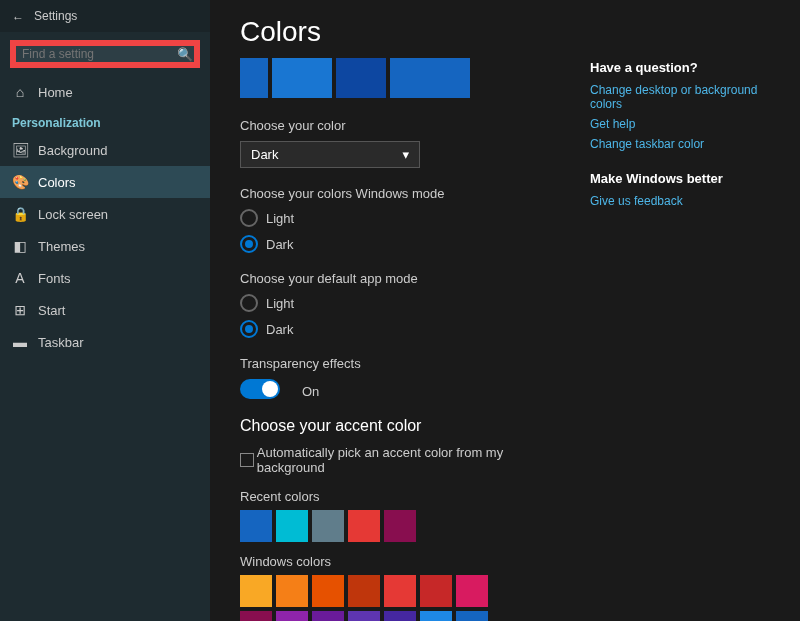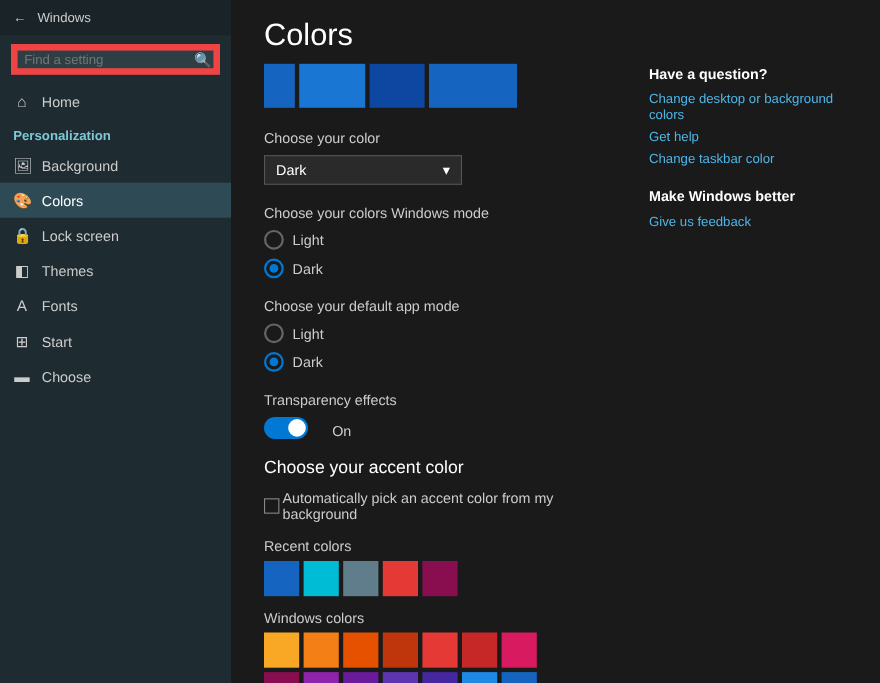--- a/index.html
+++ b/index.html
@@ -267,21 +267,21 @@
       margin-top: 20px;
       margin-bottom: 8px;
     }
   </style>
 </head>
 <body>
 
 <div class="sidebar">
   <div class="sidebar-titlebar">
     <span class="back-btn">←</span>
-    <span class="sidebar-title">Windows</span>
+    <span class="sidebar-title">Settings</span>
   </div>
 
   <div class="search-box">
     <input type="text" placeholder="Find a setting" style="">
     <span class="search-icon-span">🔍</span>
   </div>
 
   <div class="nav-item">
     <span class="nav-icon">⌂</span>
     <span>Home</span>
@@ -308,21 +308,21 @@
   <div class="nav-item">
     <span class="nav-icon">A</span>
     <span>Fonts</span>
   </div>
   <div class="nav-item">
     <span class="nav-icon">⊞</span>
     <span>Start</span>
   </div>
   <div class="nav-item">
     <span class="nav-icon">▬</span>
-    <span>Choose</span>
+    <span>Taskbar</span>
   </div>
 </div>
 
 <div class="main">
   <div class="content-area">
     <div class="page-title">Colors</div>
 
     <div class="preview-banner">
       <div class="preview-block b1"></div>
       <div class="preview-block b2"></div>

